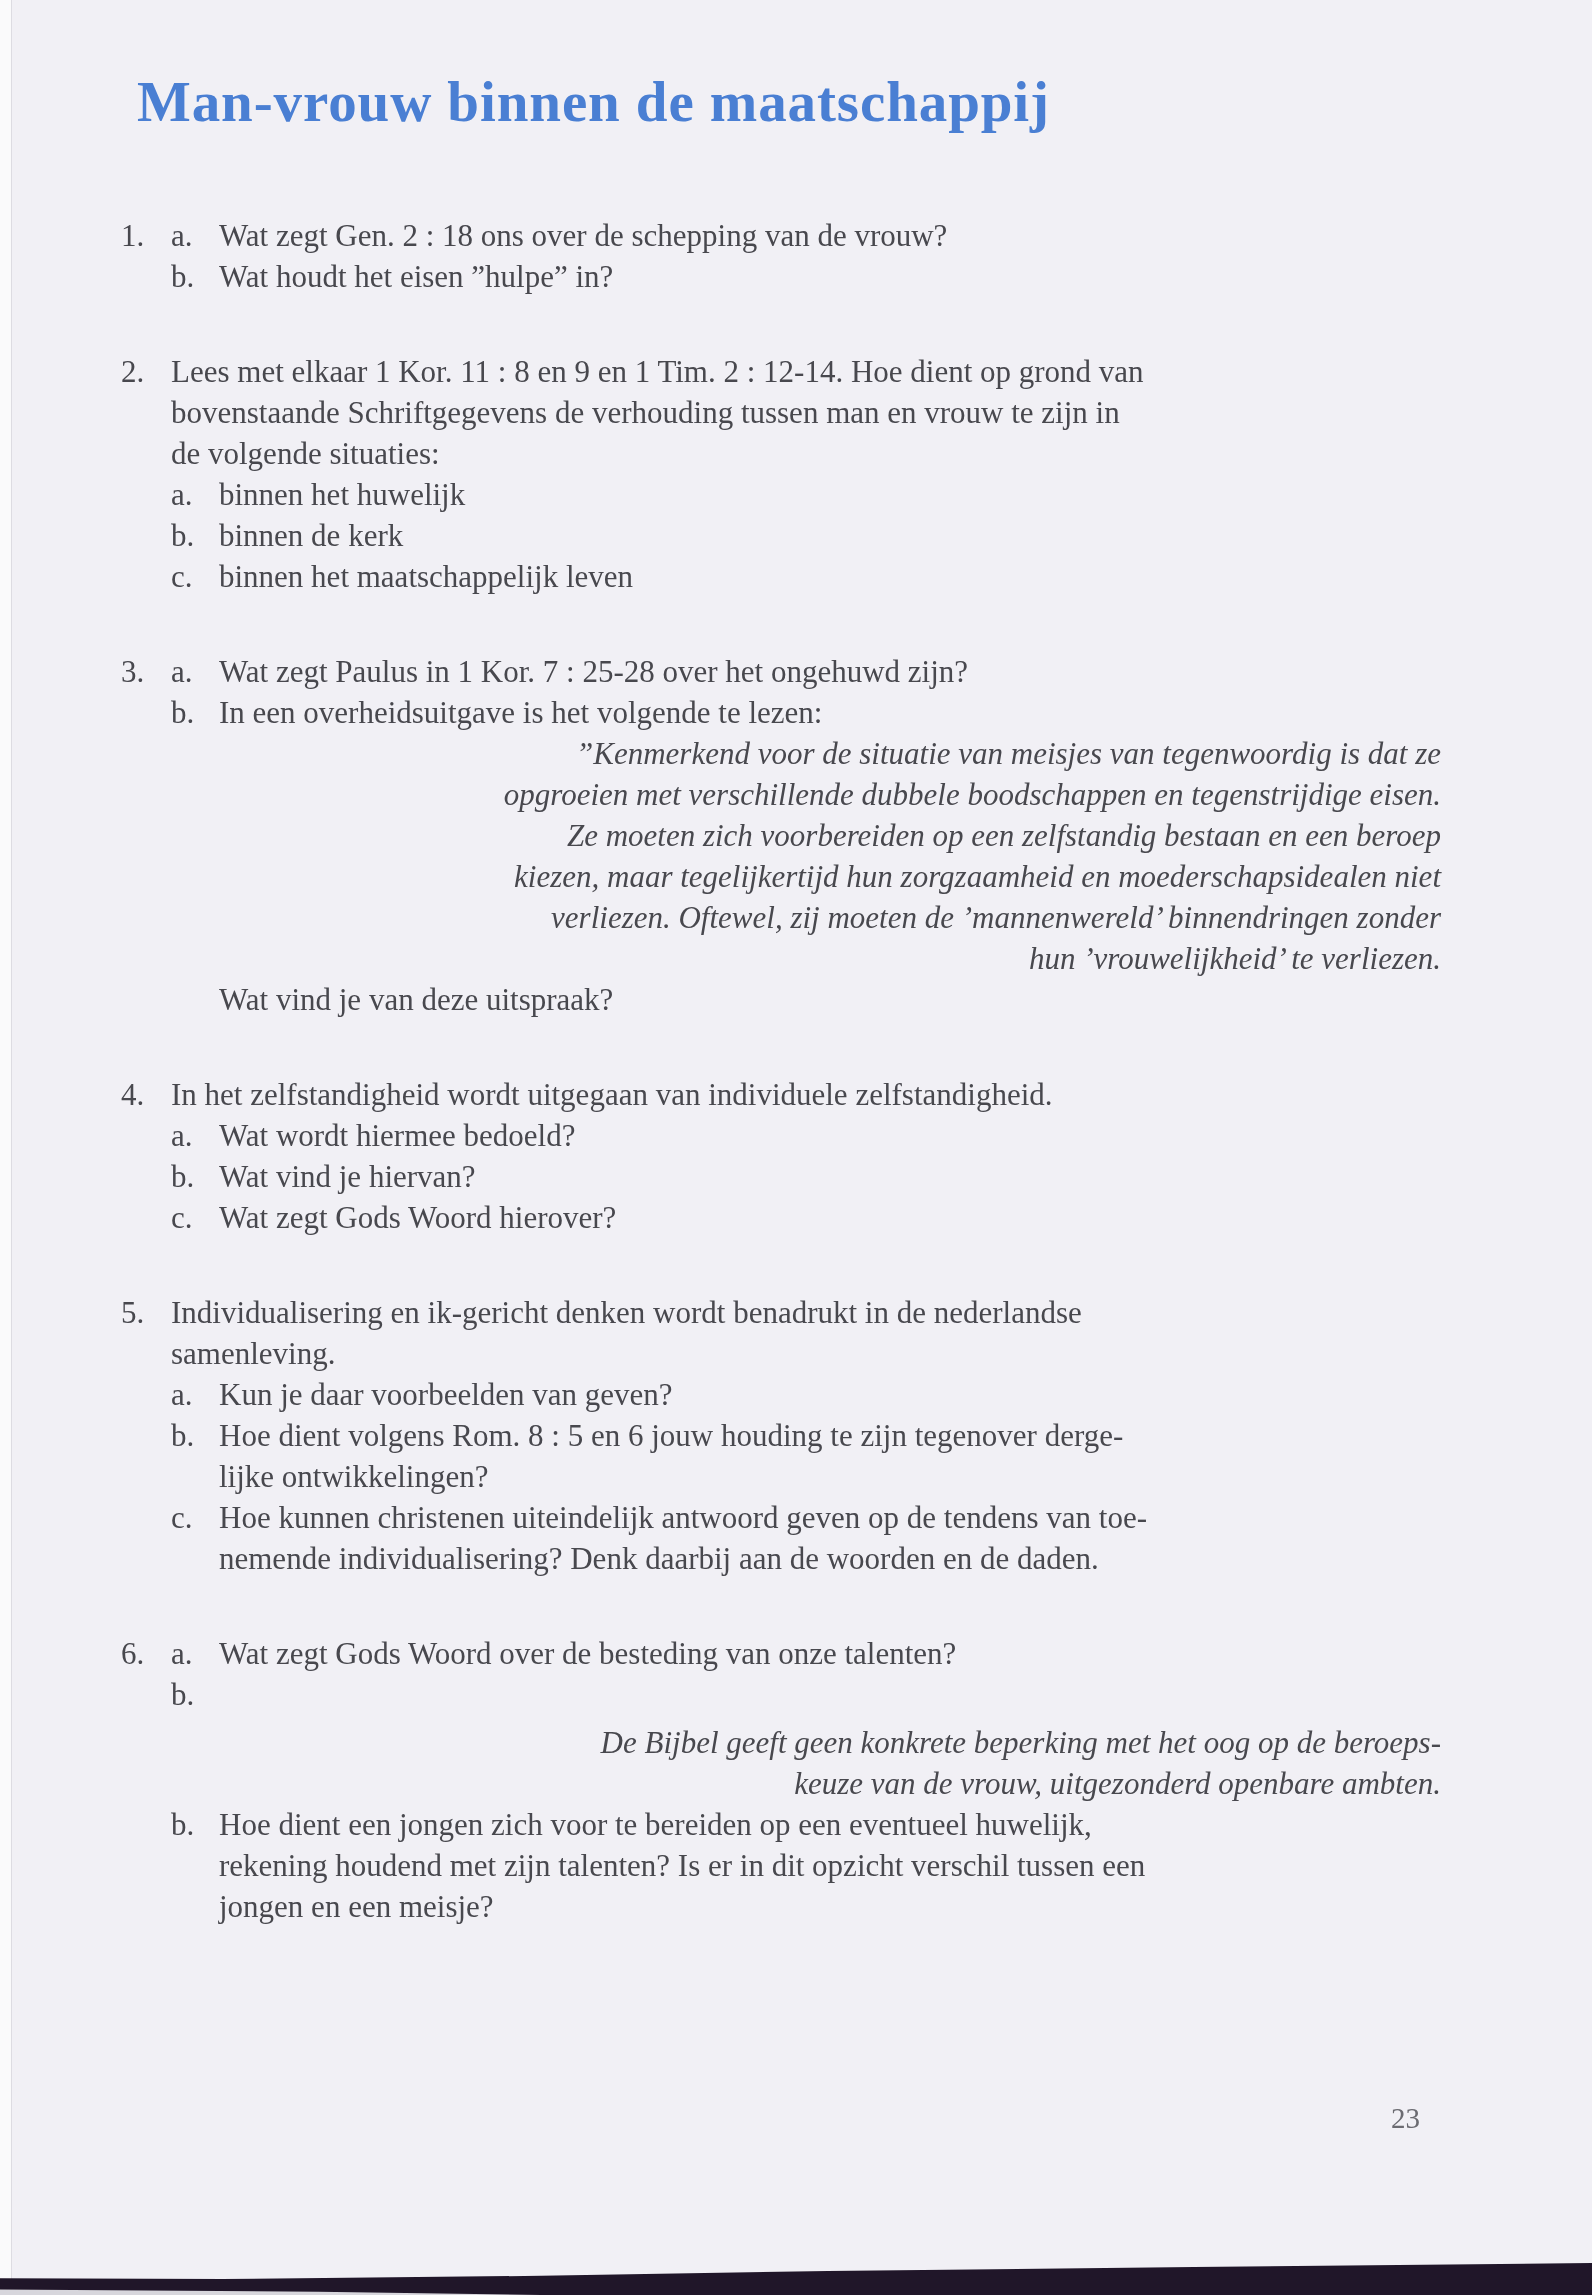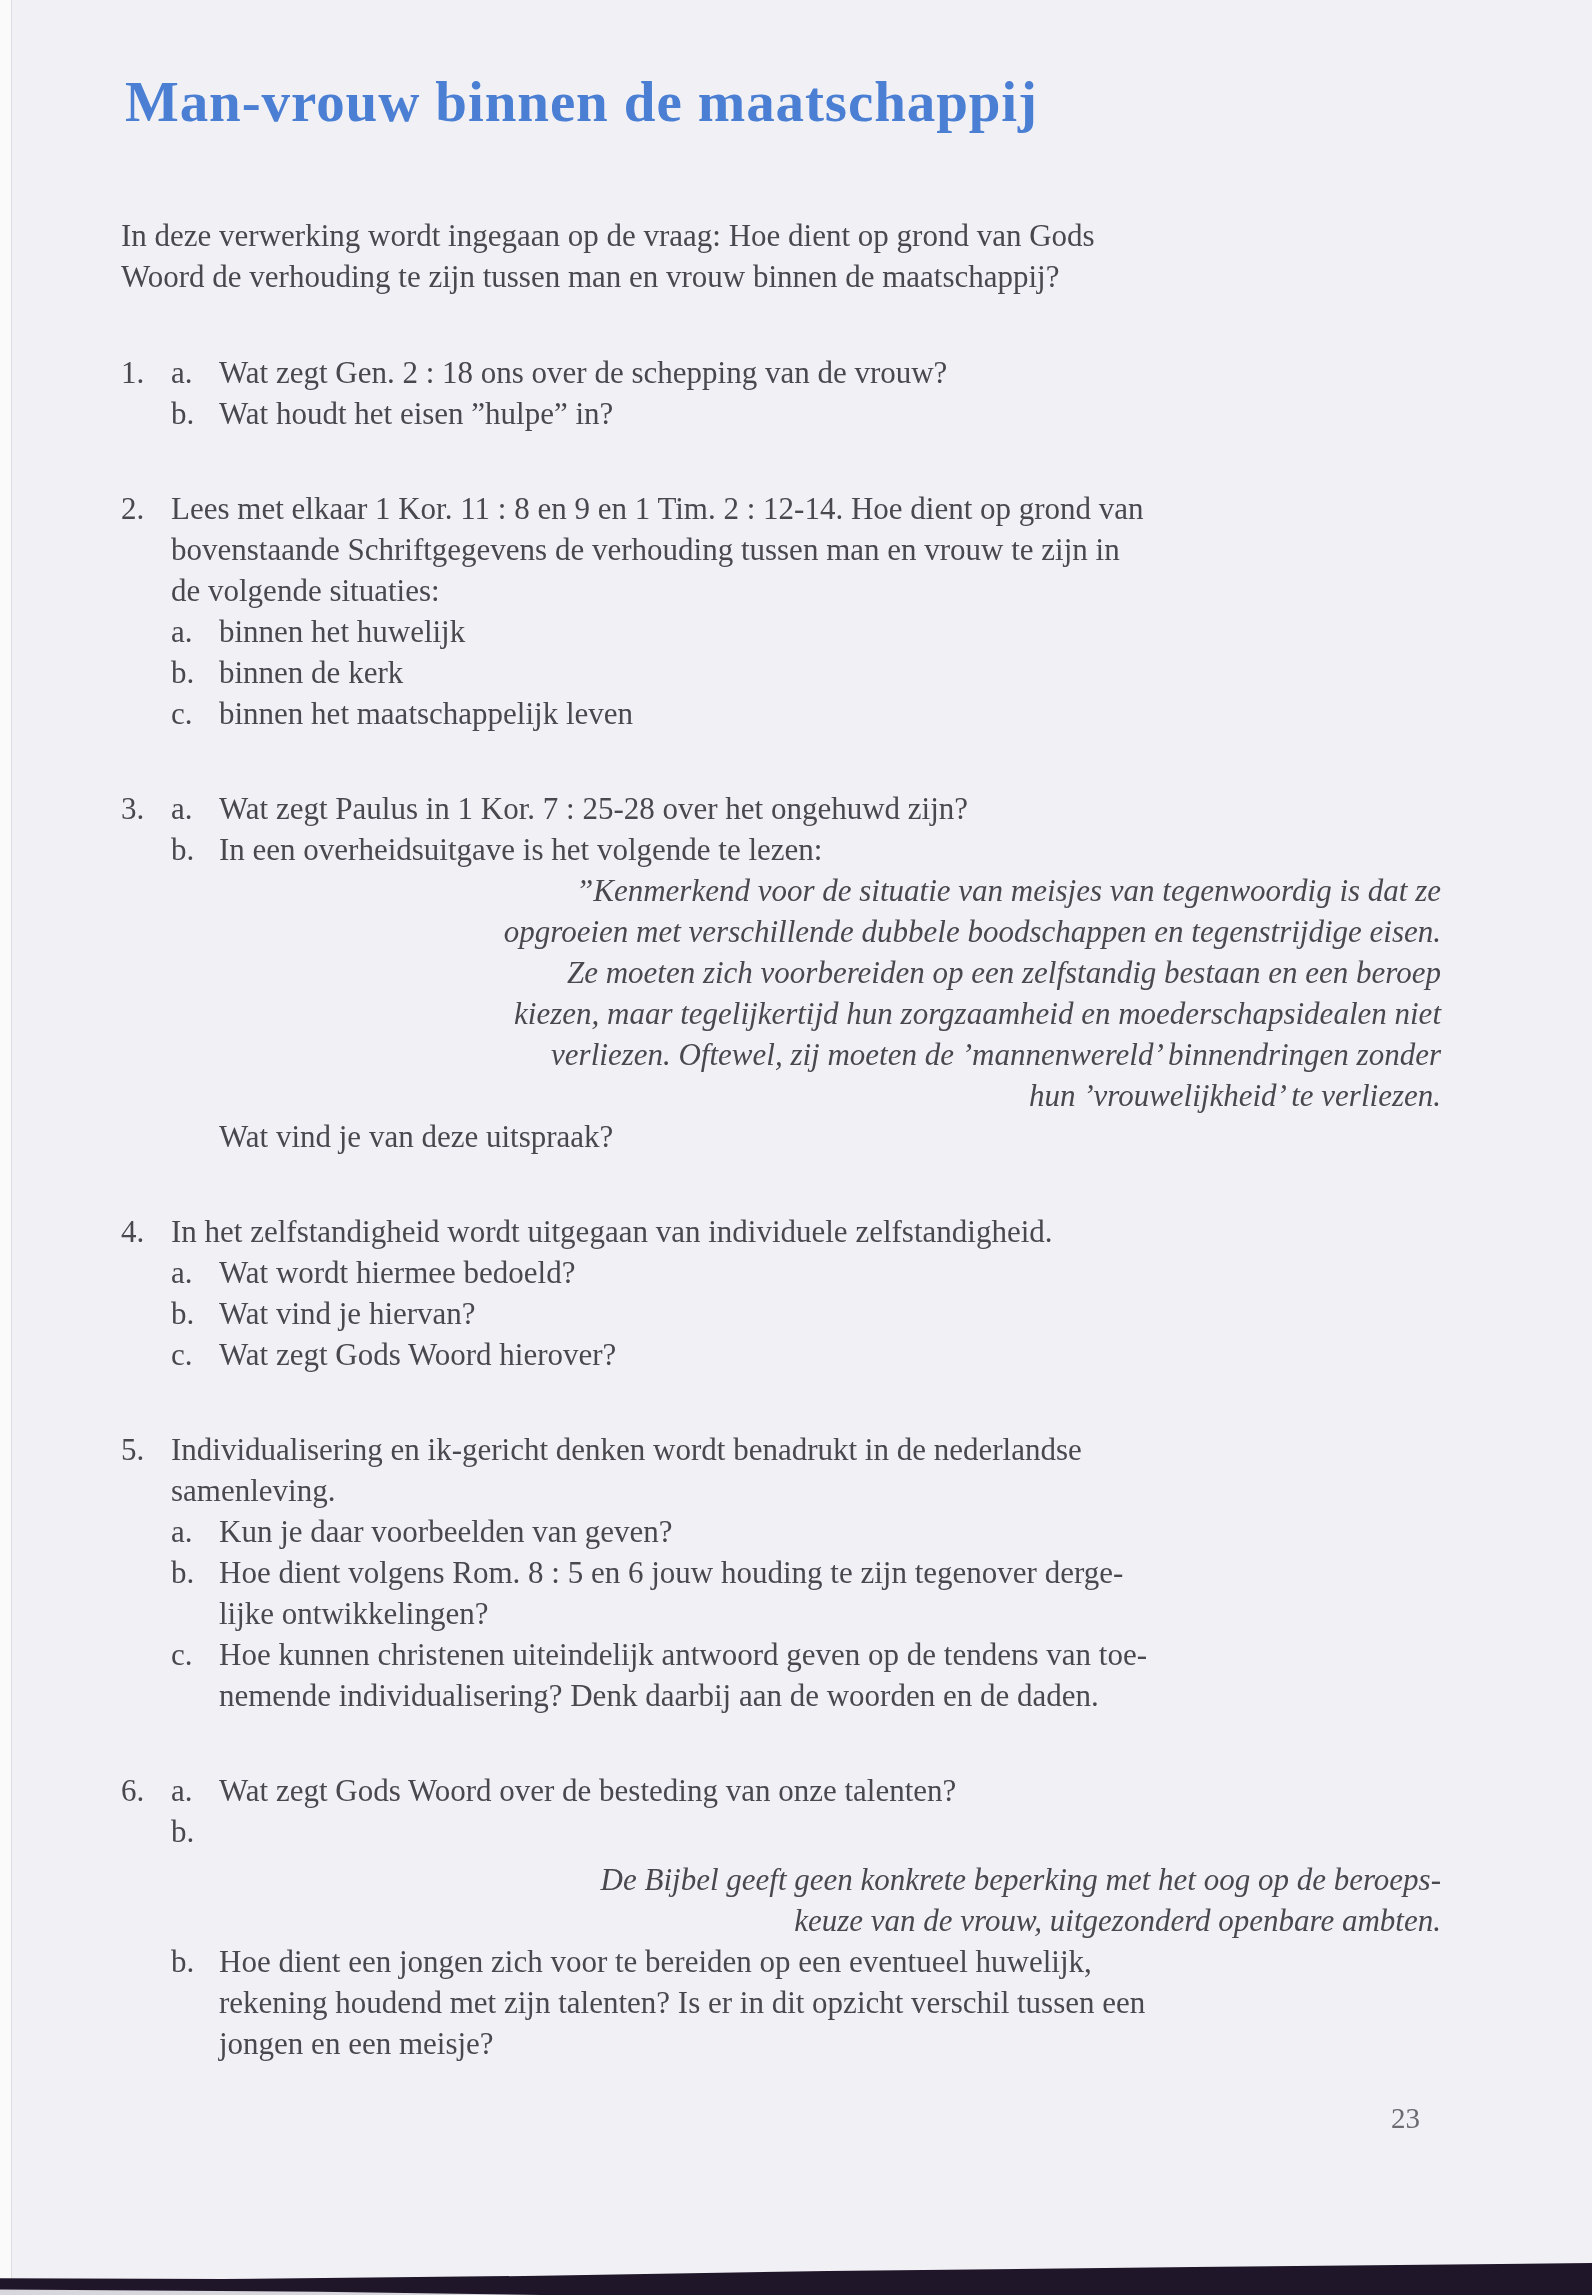--- a/index.html
+++ b/index.html
@@ -20,21 +20,21 @@
     width: 11.2px; height: 100%;
     background: #fafafb;
     border-right: 0.9px solid #dddce2;
   }
   .content {
     position: absolute;
     left: 121px; top: 71px;
     width: 1320px;
   }
   .page-title {
-    margin: 0 0 81px 4px;
+    margin: 0 0 81px 16px;
     font-size: 57px;
     line-height: 1.1;
     font-weight: bold;
     letter-spacing: 0.9px;
     color: #4a7fd3;
   }
   .intro {
     margin: 0 0 55px 0;
     font-size: 31px;
     line-height: 41px;
@@ -81,22 +81,20 @@
   }
 </style>
 </head>
 <body>
 
 <div class="scan-page">
   <div class="left-scan-edge"></div>
 
   <div class="content">
     <h1 class="page-title">Man-vrouw binnen de maatschappij</h1>
-    <p class="intro">In deze verwerking wordt ingegaan op de vraag: Hoe dient op grond van Gods
-Woord de verhouding te zijn tussen man en vrouw binnen de maatschappij?</p>
     <div id="questions-list">
         <div class="question">
           <div class="question-number">1.</div>
           <div class="question-content">
             <div class="question-item">
               <div class="item-letter">a.</div>
               <div class="item-text">
                 <div class="text-segment">Wat zegt Gen. 2 : 18 ons over de schepping van de vrouw?</div>
               </div>
             </div>

